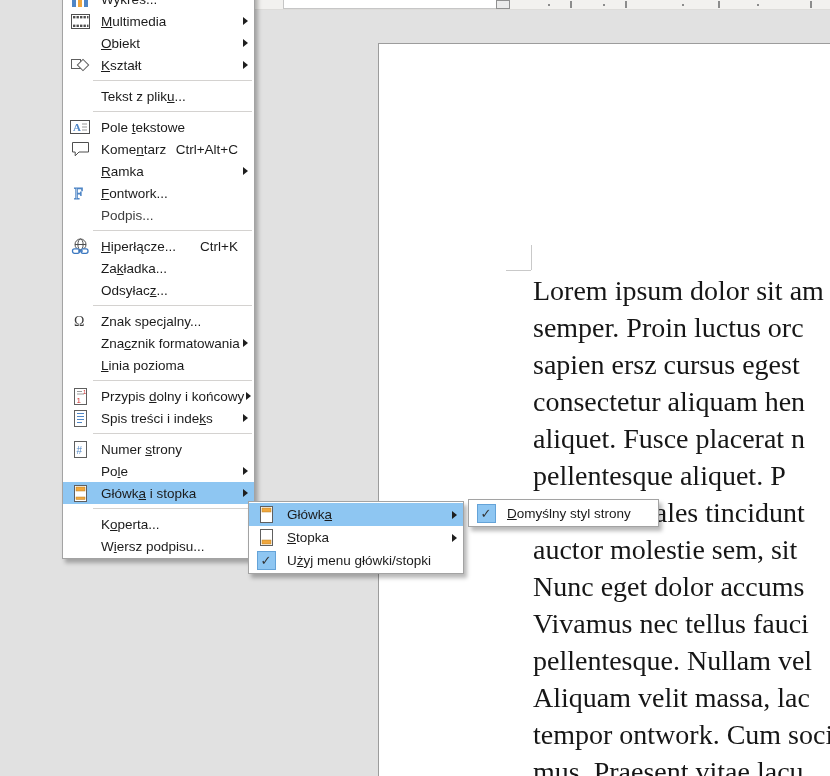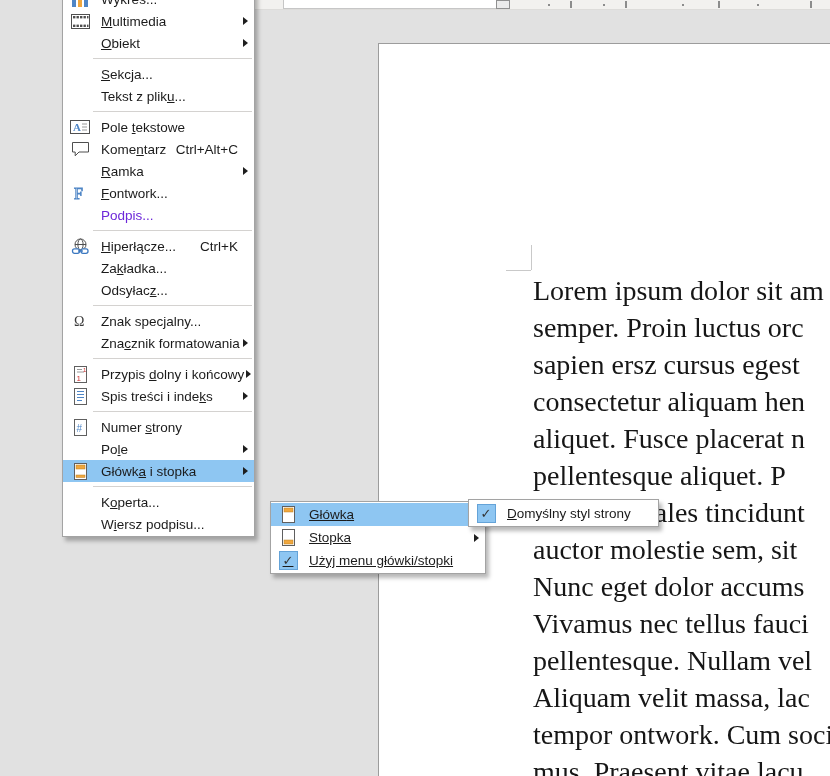--- a/index.html
+++ b/index.html
@@ -25,28 +25,28 @@
   .cm-h { left:506px; top:270px; width:25px; height:1px; }
   .doc-text { position:absolute; left:533px; top:272px; font-family:"Liberation Serif", serif;
               font-size:28px; line-height:37px; color:#161616; }
   .doc-text div { white-space:nowrap; }
 
   
   .menu { position:absolute; background:#ffffff; border:1px solid #a3a3a3;
           box-shadow:3px 4px 4px rgba(0,0,0,0.28); padding:1px 0; box-sizing:border-box;
           font-size:13.5px; color:#1b1b1b; }
   #main-menu  { left:62px;  top:-14px; width:193px; z-index:10; }
-  #sub-menu   { left:270px; top:501px; width:216px; z-index:11;text-decoration:underline; }
+  #sub-menu   { left:248px; top:501px; width:216px; z-index:11; }
   #style-menu { left:468px; top:499px; width:191px; z-index:12; }
 
   .mi { display:flex; align-items:center; height:22px; }
   #sub-menu .mi { height:23px; }
   #style-menu .mi { height:24px; }
   .mi.hl { background:#8ec6f2; }
-  .mi.dis { color:#6d28d9; }
+  .mi.dis { color:#404040; }
   .mi-icon { flex:0 0 22px; height:22px; margin-left:6px; display:flex;
              align-items:center; justify-content:center; }
   .mi-label { flex:1 1 auto; margin-left:10px; white-space:nowrap; }
   .mi-label u { text-decoration:underline; }
   .mi-shortcut { margin-right:3px; white-space:nowrap; }
   .mi-arrow { flex:0 0 13px; height:22px; position:relative; }
   .mi-arrow.has::after { content:''; position:absolute; right:6px; top:50%; margin-top:-4px;
     border-left:5px solid #1e1e1e; border-top:4px solid transparent; border-bottom:4px solid transparent; }
   .msep { height:1px; background:#d4d2d0; margin:4px 2px 4px 30px; }
   .mi-check { width:19px; height:19px; background:#8ec6f2; border:1px solid #64a3d8;
@@ -122,26 +122,31 @@
           </svg>
         </span>
         <span class="mi-label"><u>M</u>ultimedia</span>
         <span class="mi-arrow has"></span>
       </div>
       <div class="mi">
         <span class="mi-icon"></span>
         <span class="mi-label"><u>O</u>biekt</span>
         <span class="mi-arrow has"></span>
       </div>
-      <div class="msep"></div>
-      <div class="mi">
-        <span class="mi-icon"></span>
-        <span class="mi-label"><u>S</u>ekcja...</span>
-        <span class="mi-arrow"></span>
-      </div>
+      <div class="mi">
+        <span class="mi-icon">
+          <svg width="20" height="17" viewBox="0 0 20 17">
+            <rect x="1.5" y="2.5" width="9" height="9" fill="none" stroke="#5f5f5f"></rect>
+            <rect x="9" y="4" width="8" height="8" fill="#fff" stroke="#5f5f5f" transform="rotate(45 13 8)"></rect>
+          </svg>
+        </span>
+        <span class="mi-label"><u>K</u>ształt</span>
+        <span class="mi-arrow has"></span>
+      </div>
+      <div class="msep"></div>
       <div class="mi">
         <span class="mi-icon"></span>
         <span class="mi-label">Tekst z plik<u>u</u>...</span>
         <span class="mi-arrow"></span>
       </div>
       <div class="msep"></div>
       <div class="mi">
         <span class="mi-icon">
           <svg width="20" height="16" viewBox="0 0 20 16">
             <rect x="0.5" y="1.5" width="19" height="13" fill="#fff" stroke="#4f4f4f"></rect>
@@ -215,20 +220,25 @@
           </svg>
         </span>
         <span class="mi-label">Znak specjalny...</span>
         <span class="mi-arrow"></span>
       </div>
       <div class="mi">
         <span class="mi-icon"></span>
         <span class="mi-label">Zna<u>c</u>znik formatowania</span>
         <span class="mi-arrow has"></span>
       </div>
+      <div class="mi">
+        <span class="mi-icon"></span>
+        <span class="mi-label"><u>L</u>inia pozioma</span>
+        <span class="mi-arrow"></span>
+      </div>
       <div class="msep"></div>
       <div class="mi">
         <span class="mi-icon">
           <svg width="15" height="17" viewBox="0 0 15 17">
             <rect x="1.5" y="0.5" width="12" height="16" fill="#fff" stroke="#5f5f5f"></rect>
             <path d="M4 3.5h5 M4 6h7" stroke="#9a9a9a" stroke-width="1"></path>
             <text x="10" y="5.5" font-size="6" fill="#cc3333" font-family="sans-serif">1</text>
             <text x="3.5" y="15" font-size="8" fill="#cc3333" font-family="sans-serif">1</text>
           </svg>
         </span>

